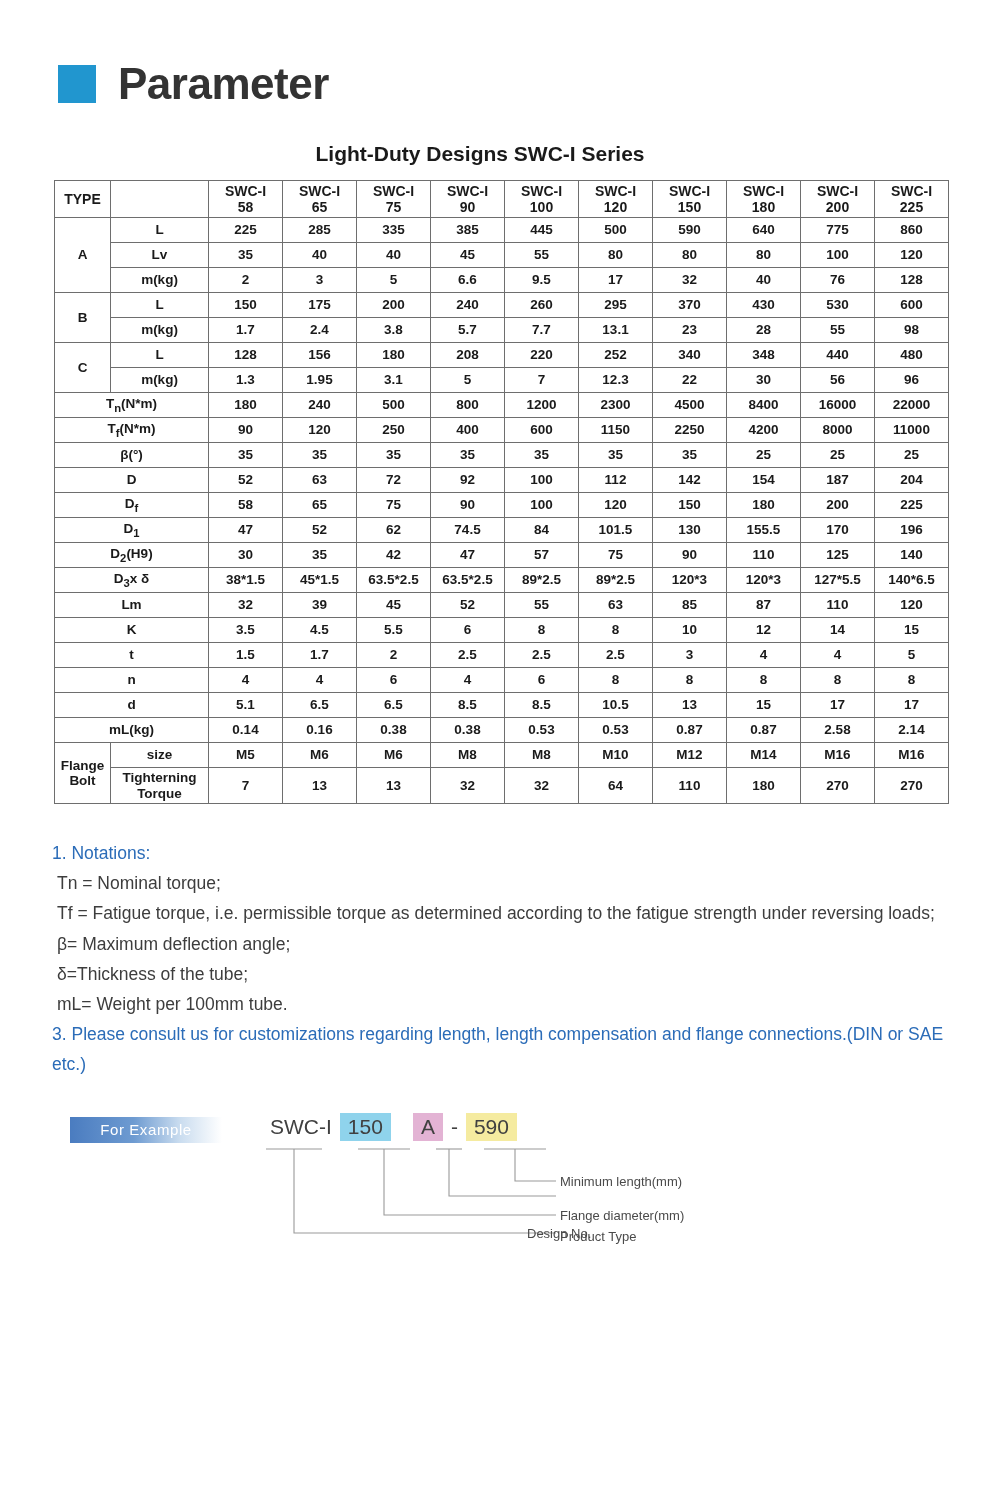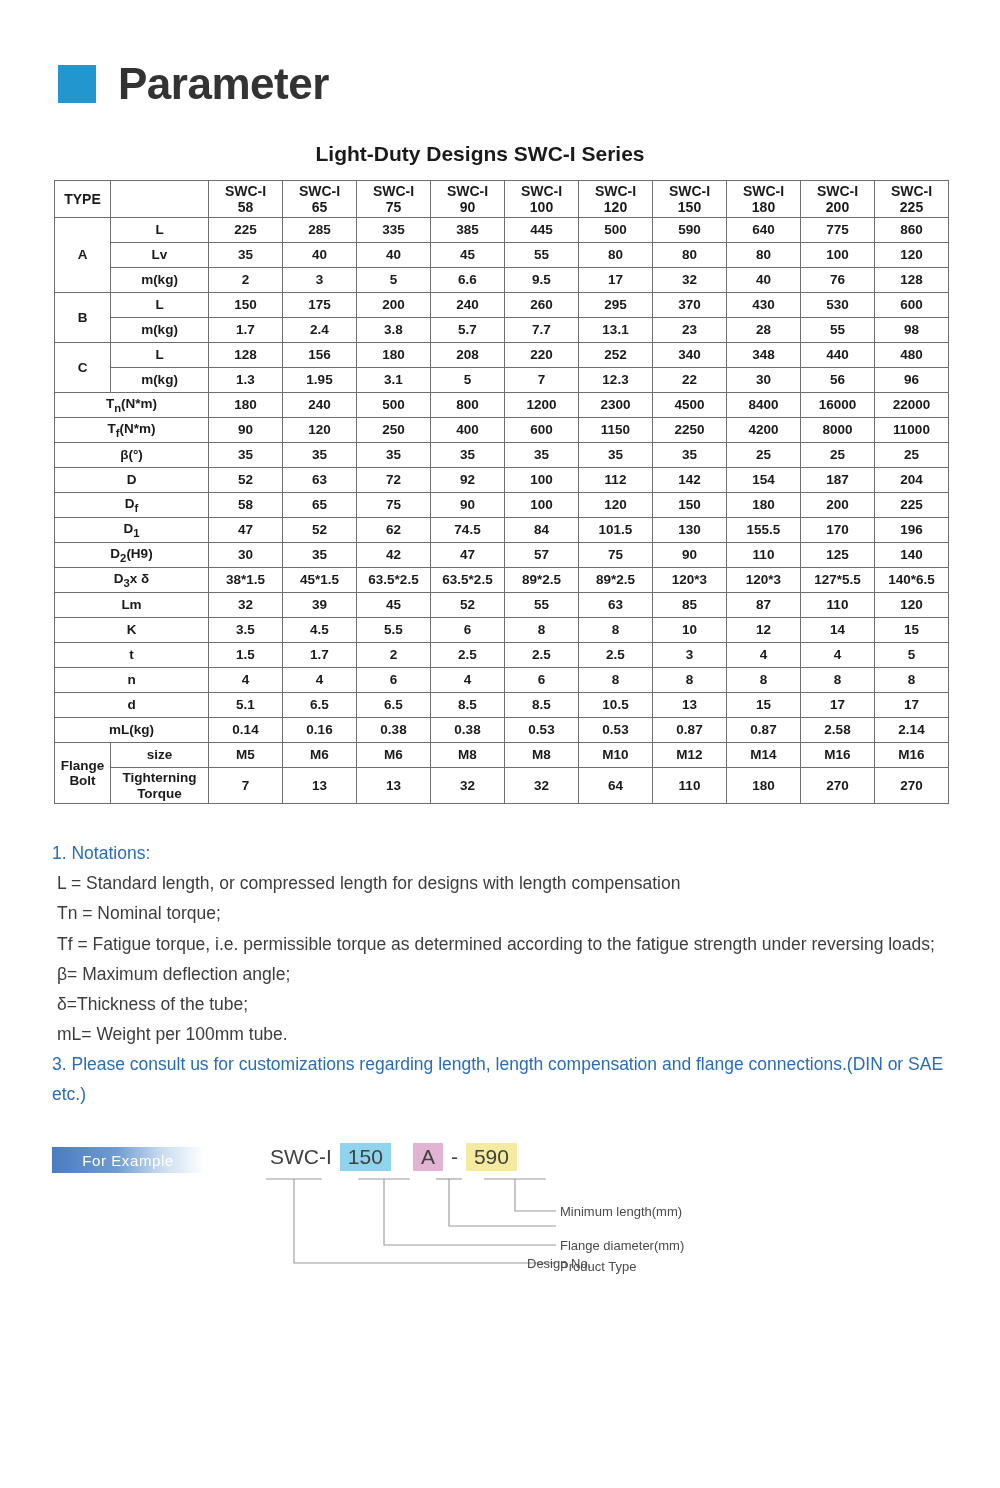--- a/index.html
+++ b/index.html
@@ -87,21 +87,21 @@
   .notes .indent { padding-left: 5px; }
 
   
   .example-block {
     position: relative;
     margin-top: 30px;
     height: 180px;
   }
   .for-example {
     position: absolute;
-    left: 52px; top: 8px;
+    left: 70px; top: 8px;
     width: 152px; height: 26px;
     background: linear-gradient(to right, #4a7cc0 0%, #6e9bd1 42%, #c9dcef 72%, #ffffff 100%);
     color: #ffffff;
     font-size: 15px;
     display: flex;
     align-items: center;
     justify-content: center;
     letter-spacing: 0.6px;
   }
   .code-row {
@@ -492,21 +492,20 @@
           <td class="model-col tall">270</td>
           <td class="model-col tall">270</td>
         </tr>
       </tbody>
   </table>
 </div>
 
 <div class="notes">
   <p class="blue">1. Notations:</p>
   <div id="notes-lines">
-      <p class="indent">L = Standard length, or compressed length for designs with length compensation</p>
       <p class="indent">Tn = Nominal torque;</p>
       <p class="indent">Tf = Fatigue torque, i.e. permissible torque as determined according to the fatigue strength under reversing loads;</p>
       <p class="indent">β= Maximum deflection angle;</p>
       <p class="indent">δ=Thickness of the tube;</p>
       <p class="indent">mL= Weight per 100mm tube.</p>
     </div>
   <p class="blue">3. Please consult us for customizations regarding length, length compensation and flange connections.(DIN or SAE etc.)</p>
 </div>
 
 <div class="example-block">

